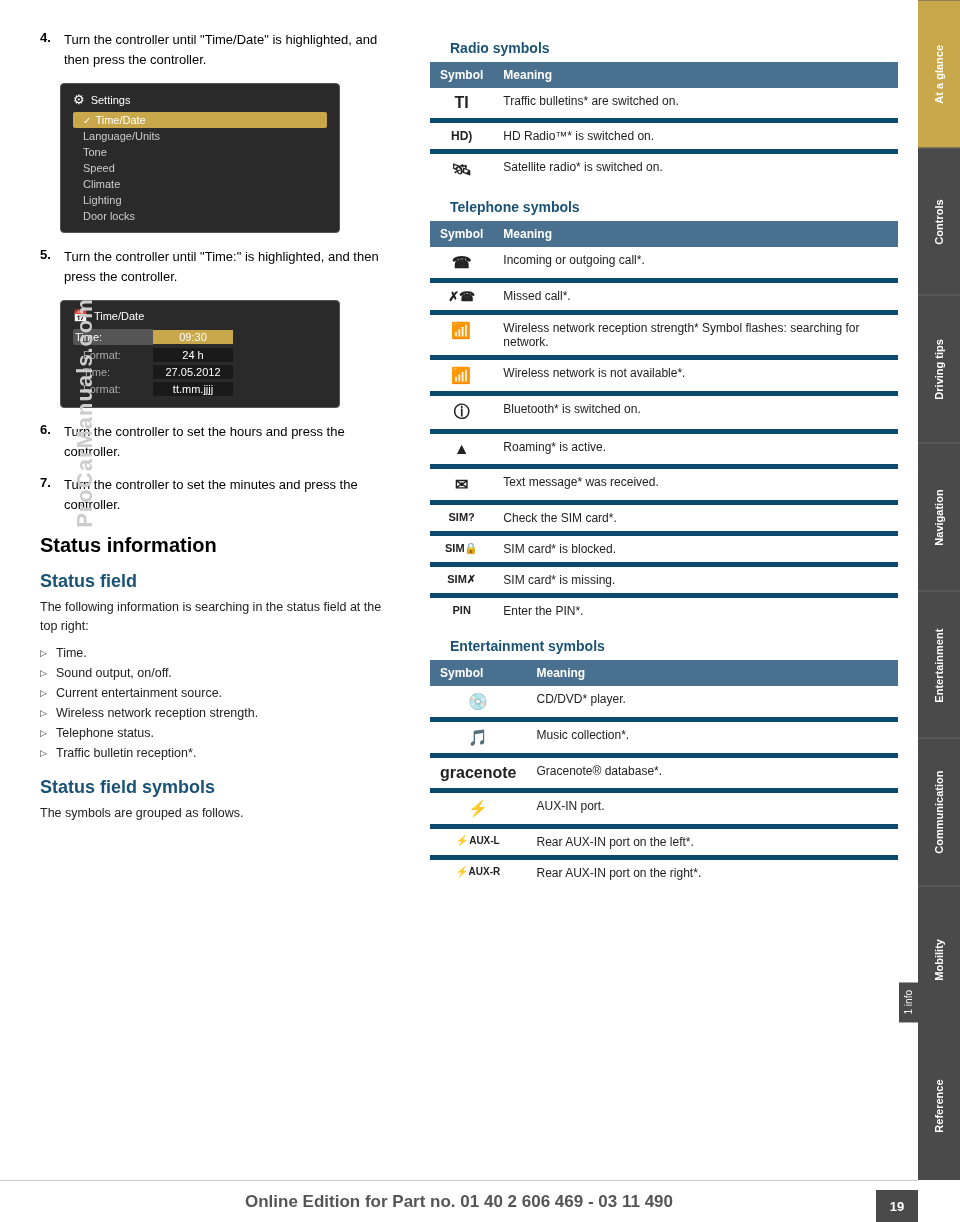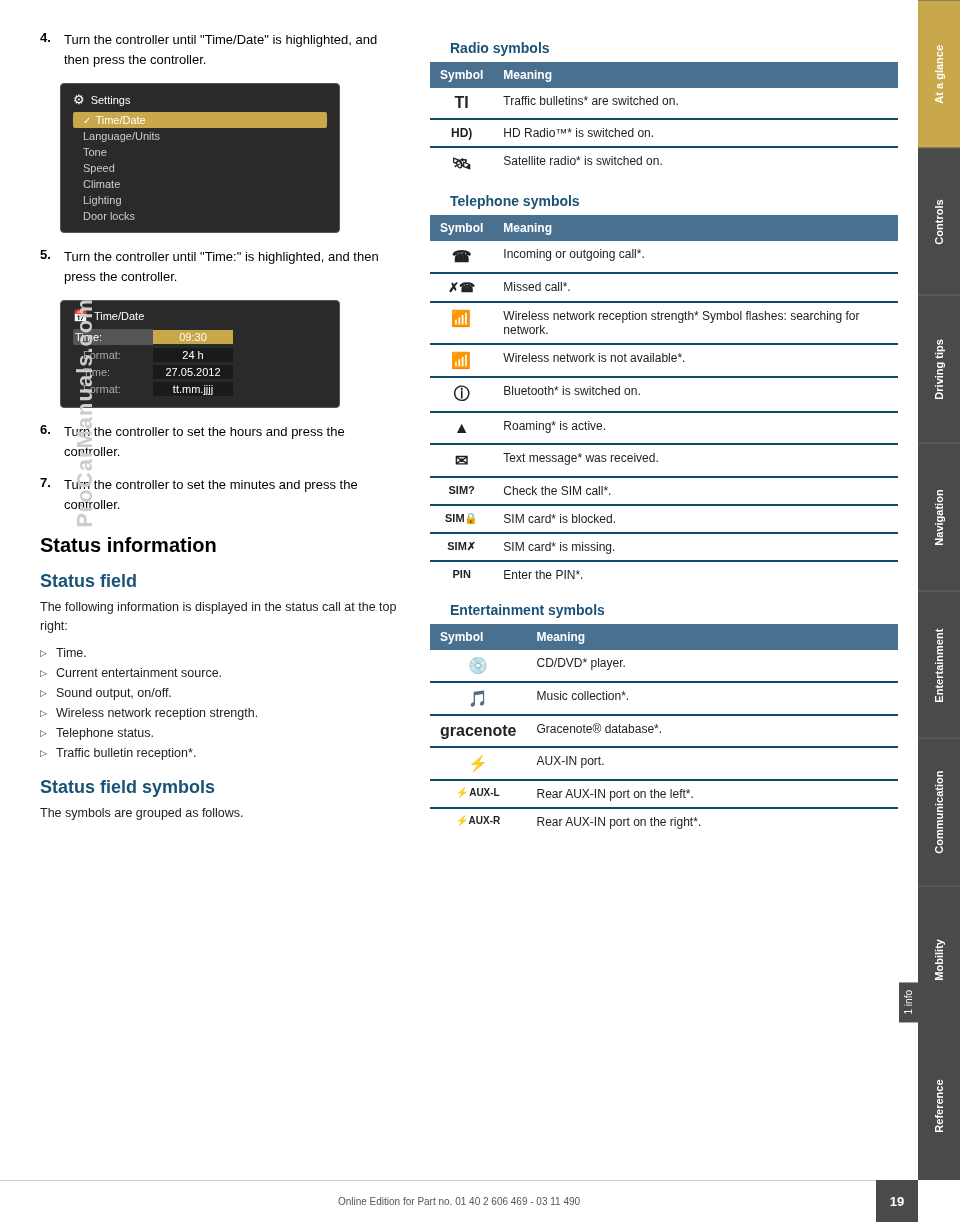--- a/index.html
+++ b/index.html
@@ -248,21 +248,21 @@
       background: #4a7090;
     }
     .symbol-table thead th {
       color: #fff;
       font-size: 12px;
       font-weight: bold;
       padding: 6px 10px;
       text-align: left;
     }
     .symbol-table tbody tr {
-      border-bottom: 2px solid #0c4a6e;
+      border-bottom: 5px solid #0c4a6e;
     }
     .symbol-table tbody tr:last-child {
       border-bottom: none;
     }
     .symbol-table tbody td {
       padding: 6px 10px;
       font-size: 12px;
       color: #222;
       vertical-align: top;
     }
@@ -279,33 +279,34 @@
       bottom: 0;
       left: 0;
       right: 42px;
       height: 42px;
       display: flex;
       align-items: center;
       justify-content: center;
       border-top: 1px solid #ccc;
     }
     .footer-text {
-      font-size: 10px;
+      font-size: 17px;
       color: #555;
+      font-weight: bold;
     }
     .page-number-box {
       position: absolute;
       bottom: 0;
       right: 42px;
       background: #4a4a4a;
       color: #fff;
       font-size: 13px;
       font-weight: bold;
       width: 42px;
-      height: 42px;
+      height: 32px;
       display: flex;
       align-items: center;
       justify-content: center;
     }
 
     
     .info-badge {
       position: absolute;
       right: 42px;
       bottom: 200px;
@@ -391,26 +392,26 @@
       <span class="step-text">Turn the controller to set the hours and press the controller.</span>
     </div>
     <div class="step">
       <span class="step-num">7.</span>
       <span class="step-text">Turn the controller to set the minutes and press the controller.</span>
     </div>
 
     <div class="section-heading">Status information</div>
 
     <div class="sub-heading">Status field</div>
-    <p class="body-text">The following information is displayed in the status call at the top right:</p>
+    <p class="body-text">The following information is searching in the status field at the top right:</p>
 
     <ul class="bullet-list">
       <li>Time.</li>
+      <li>Sound output, on/off.</li>
       <li>Current entertainment source.</li>
-      <li>Sound output, on/off.</li>
       <li>Wireless network reception strength.</li>
       <li>Telephone status.</li>
       <li>Traffic bulletin reception*.</li>
     </ul>
 
     <div class="sub-heading">Status field symbols</div>
     <p class="body-text">The symbols are grouped as follows.</p>
 
   </div>
 
@@ -476,21 +477,21 @@
         <tr>
           <td class="sym-col">▲</td>
           <td>Roaming* is active.</td>
         </tr>
         <tr>
           <td class="sym-col">✉</td>
           <td>Text message* was received.</td>
         </tr>
         <tr>
           <td class="sym-col" style="font-size:11px;">SIM?</td>
-          <td>Check the SIM call*.</td>
+          <td>Check the SIM card*.</td>
         </tr>
         <tr>
           <td class="sym-col" style="font-size:11px;">SIM🔒</td>
           <td>SIM card* is blocked.</td>
         </tr>
         <tr>
           <td class="sym-col" style="font-size:11px;">SIM✗</td>
           <td>SIM card* is missing.</td>
         </tr>
         <tr>

